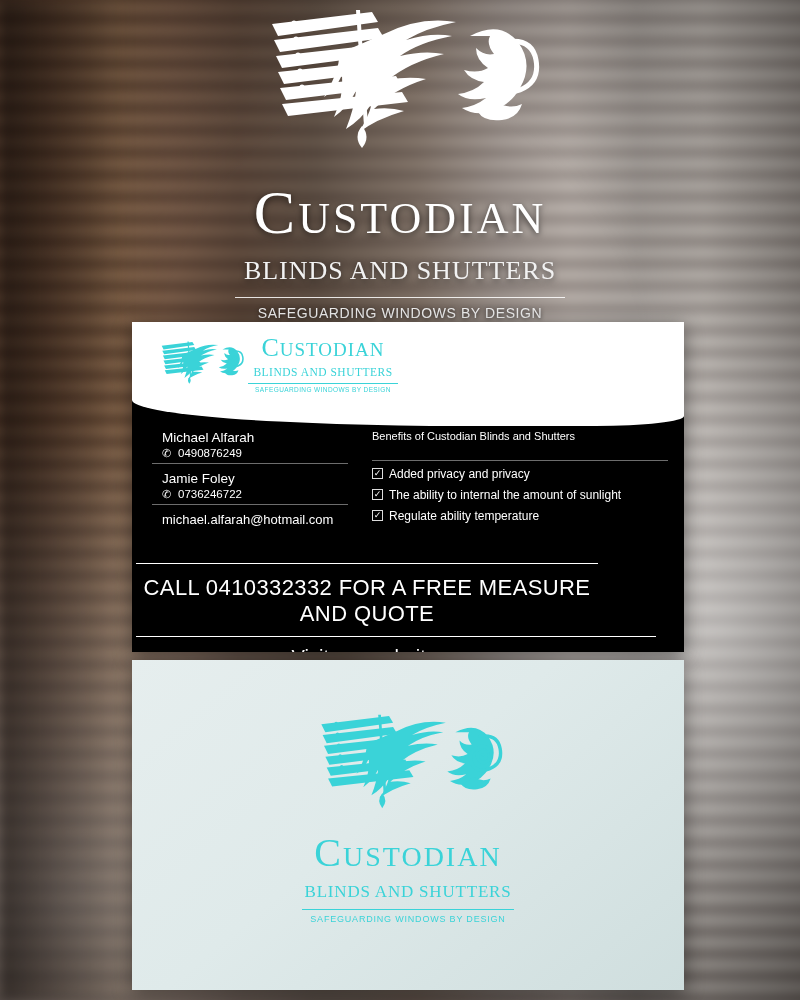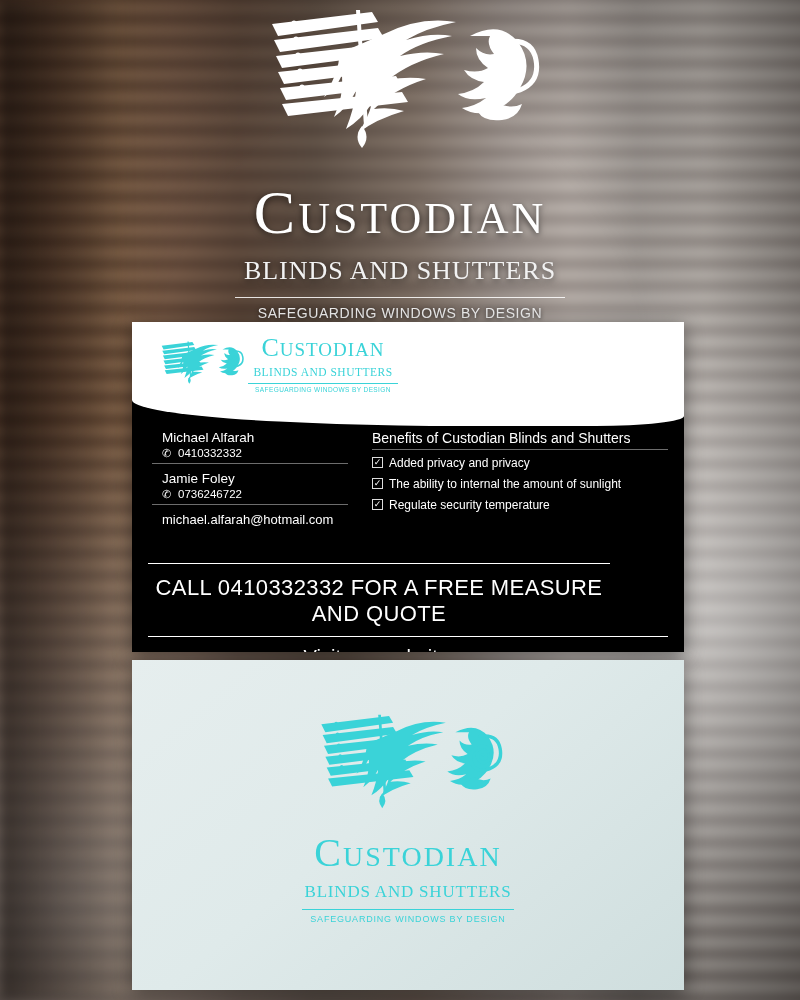--- a/index.html
+++ b/index.html
@@ -221,21 +221,21 @@
   .cf-email {
     font-size: 13px;
     padding-left: 10px;
   }
 
   .cf-col-right {
     position: absolute;
     left: 240px; top: 0;
     width: 296px;
   }
-  .cf-ben-title { font-size: 14px; margin-bottom: 3px; }
+  .cf-ben-title { font-size: 11px; margin-bottom: 18px; }
   .cf-ben-rule { height: 1px; background: #6d6d6d; margin-bottom: 6px; }
   .cf-ben {
     font-size: 12px;
     margin-bottom: 7px;
     padding-left: 17px;
     position: relative;
   }
   .cf-check {
     position: absolute;
     left: 0; top: 1px;
@@ -243,21 +243,21 @@
     border: 1px solid #dcdcdc;
     font-size: 9px;
     line-height: 9px;
     text-align: center;
     color: #ffffff;
   }
 
   
   .cf-cta {
     position: absolute;
-    left: 16px; bottom: 0;
+    left: 4px; bottom: 0;
     width: 462px;
     height: 88px;
     border-top: 1px solid #ffffff;
     color: #ffffff;
     text-align: center;
   }
   .cf-cta-1 {
     font-size: 22px;
     letter-spacing: 0.4px;
     margin-top: 11px;
@@ -396,21 +396,21 @@
         <div class="cf-tag">SAFEGUARDING WINDOWS BY DESIGN</div>
       </div>
     </div>
 
     <div class="cf-body">
 
       <div class="cf-col-left">
         <div class="cf-person">Michael Alfarah</div>
         <div class="cf-phone">
           <span class="ph">✆</span>
-          <span>0410332332</span>
+          <span>0490876249</span>
         </div>
 
         <div class="cf-hr"></div>
 
         <div class="cf-person">Jamie Foley</div>
         <div class="cf-phone">
           <span class="ph">✆</span>
           <span>0736246722</span>
         </div>
 
@@ -426,21 +426,21 @@
         <div class="cf-ben">
           <span class="cf-check">✓</span>
           <span>Added privacy and privacy</span>
         </div>
         <div class="cf-ben">
           <span class="cf-check">✓</span>
           <span>The ability to internal the amount of sunlight</span>
         </div>
         <div class="cf-ben">
           <span class="cf-check">✓</span>
-          <span>Regulate security temperature</span>
+          <span>Regulate ability temperature</span>
         </div>
       </div>
     </div>
 
     <div class="cf-cta">
       <div class="cf-cta-1">CALL 0410332332 FOR A FREE MEASURE AND QUOTE</div>
       <div class="cf-cta-sep"></div>
       <div class="cf-cta-2">
         <span>Visit our website: </span><span class="url">custodianblindsandshutters.com.au</span>
       </div>

